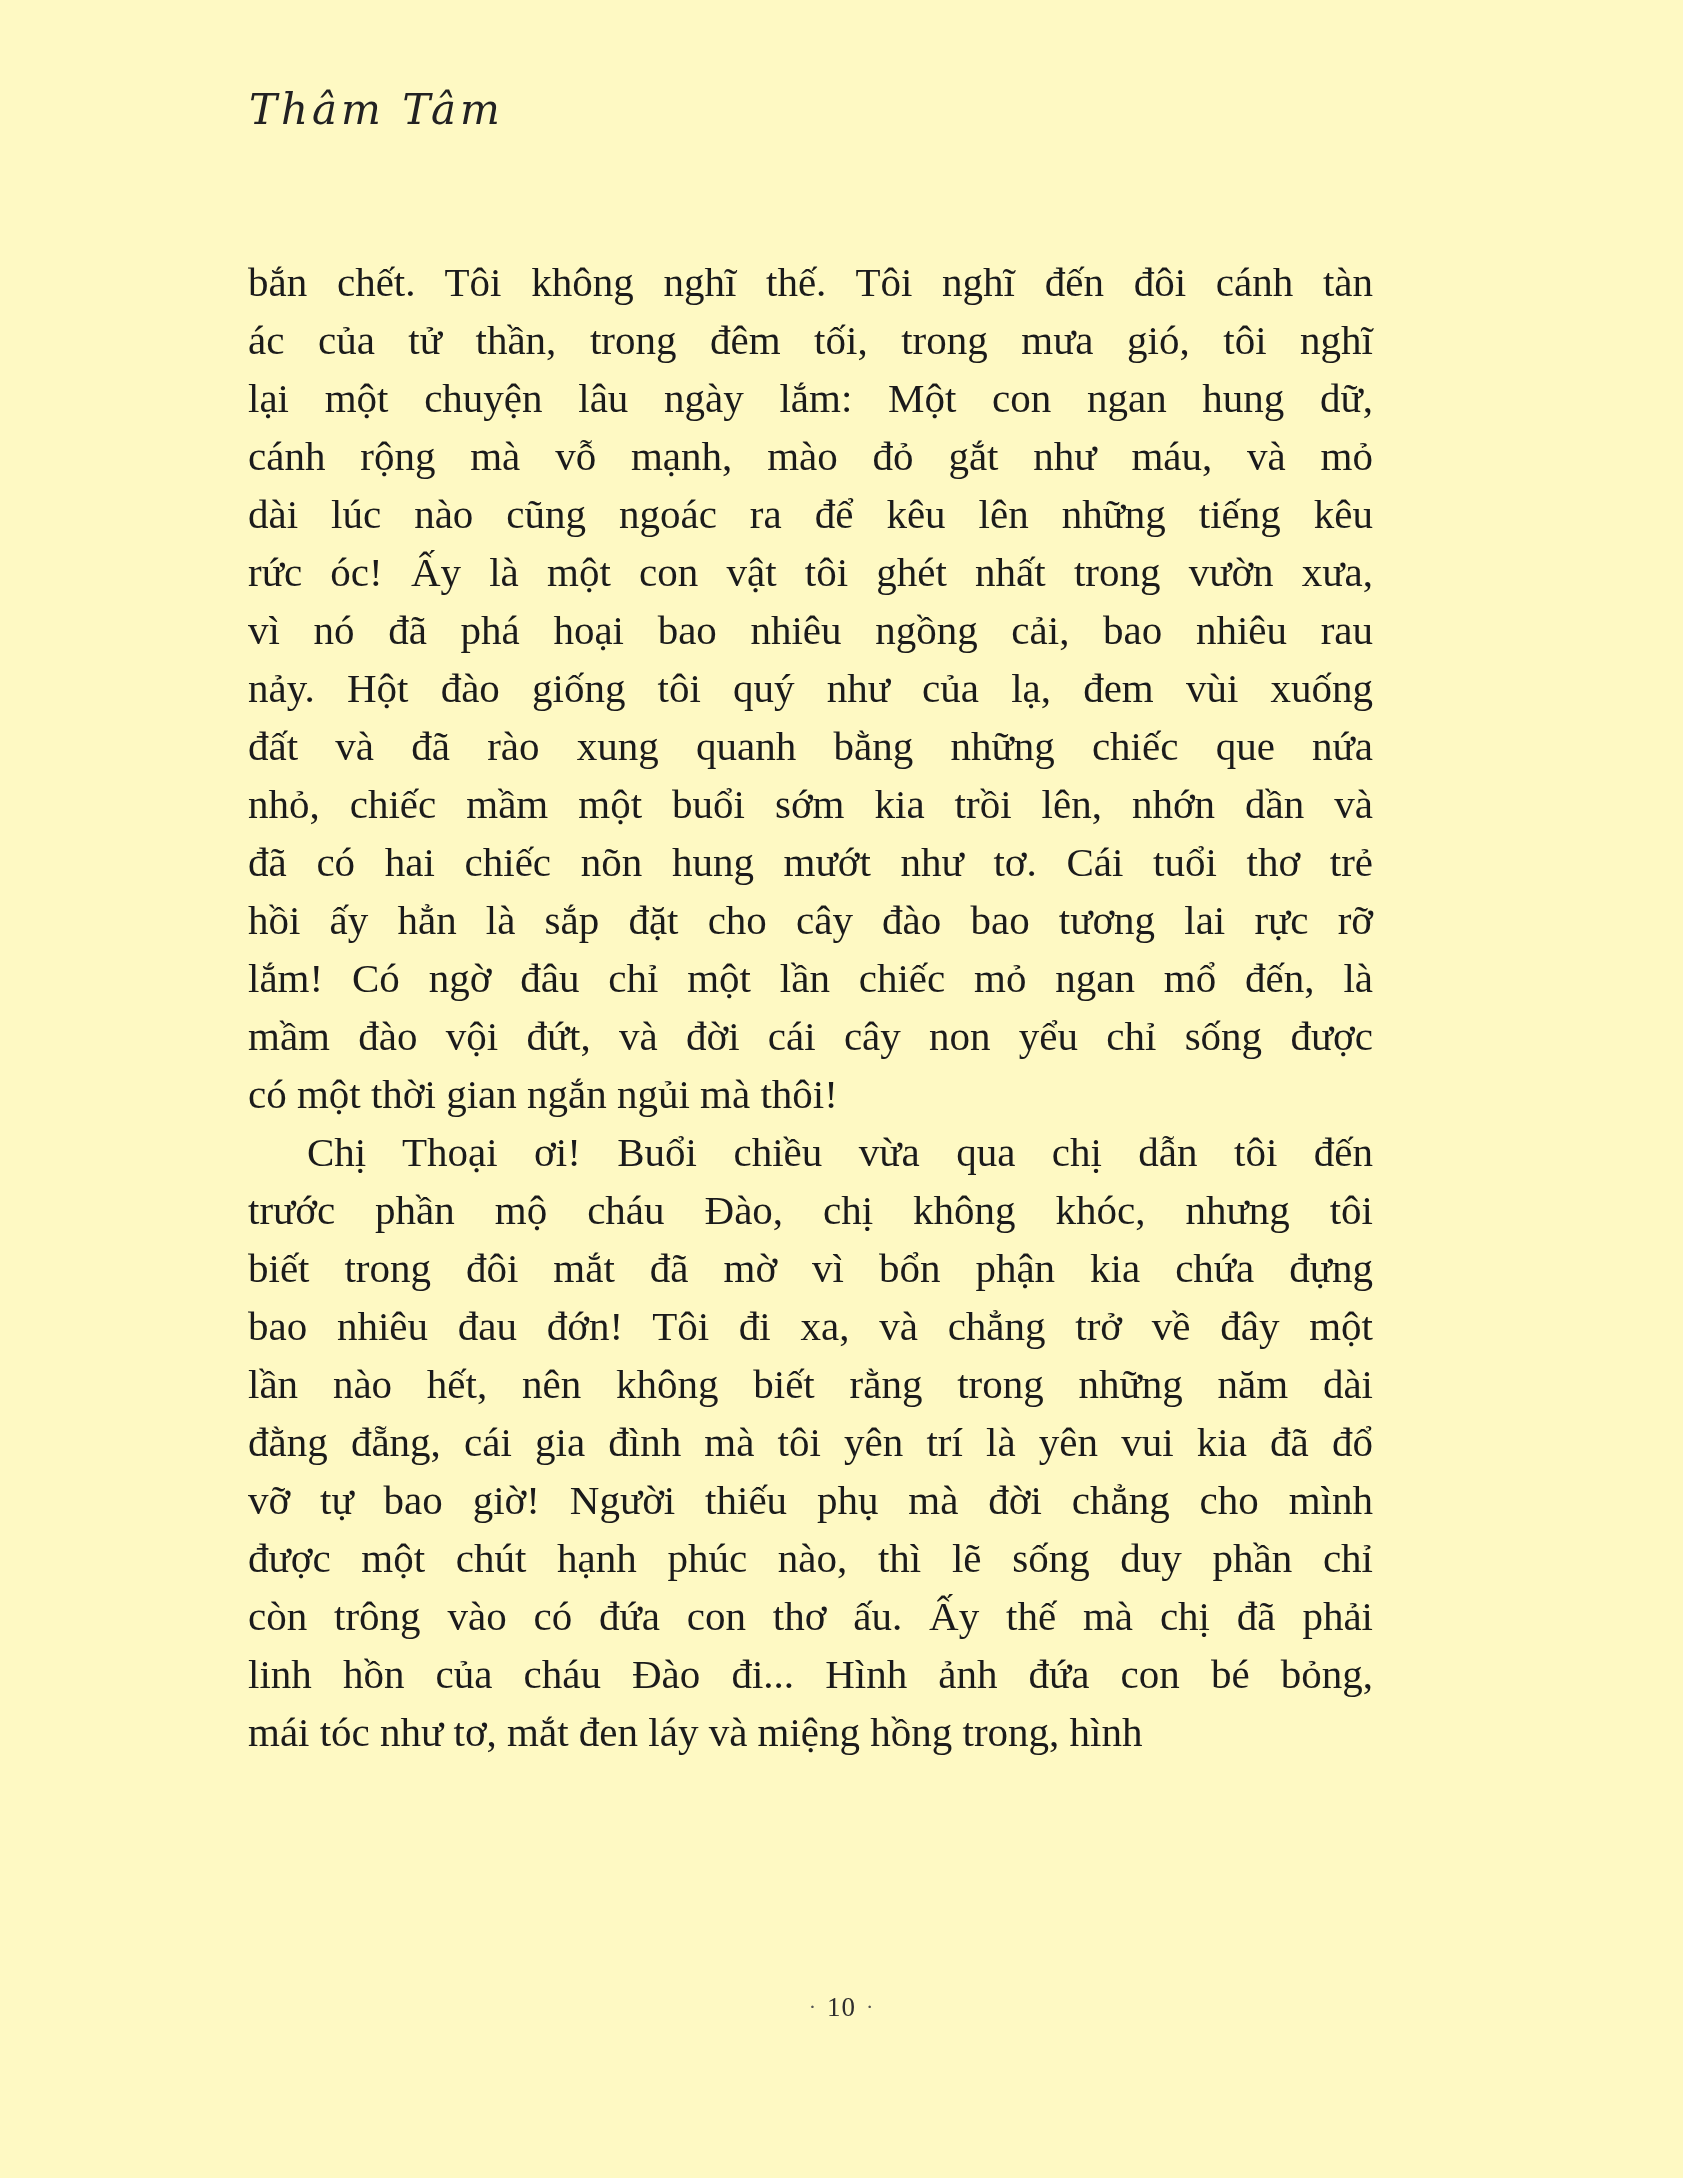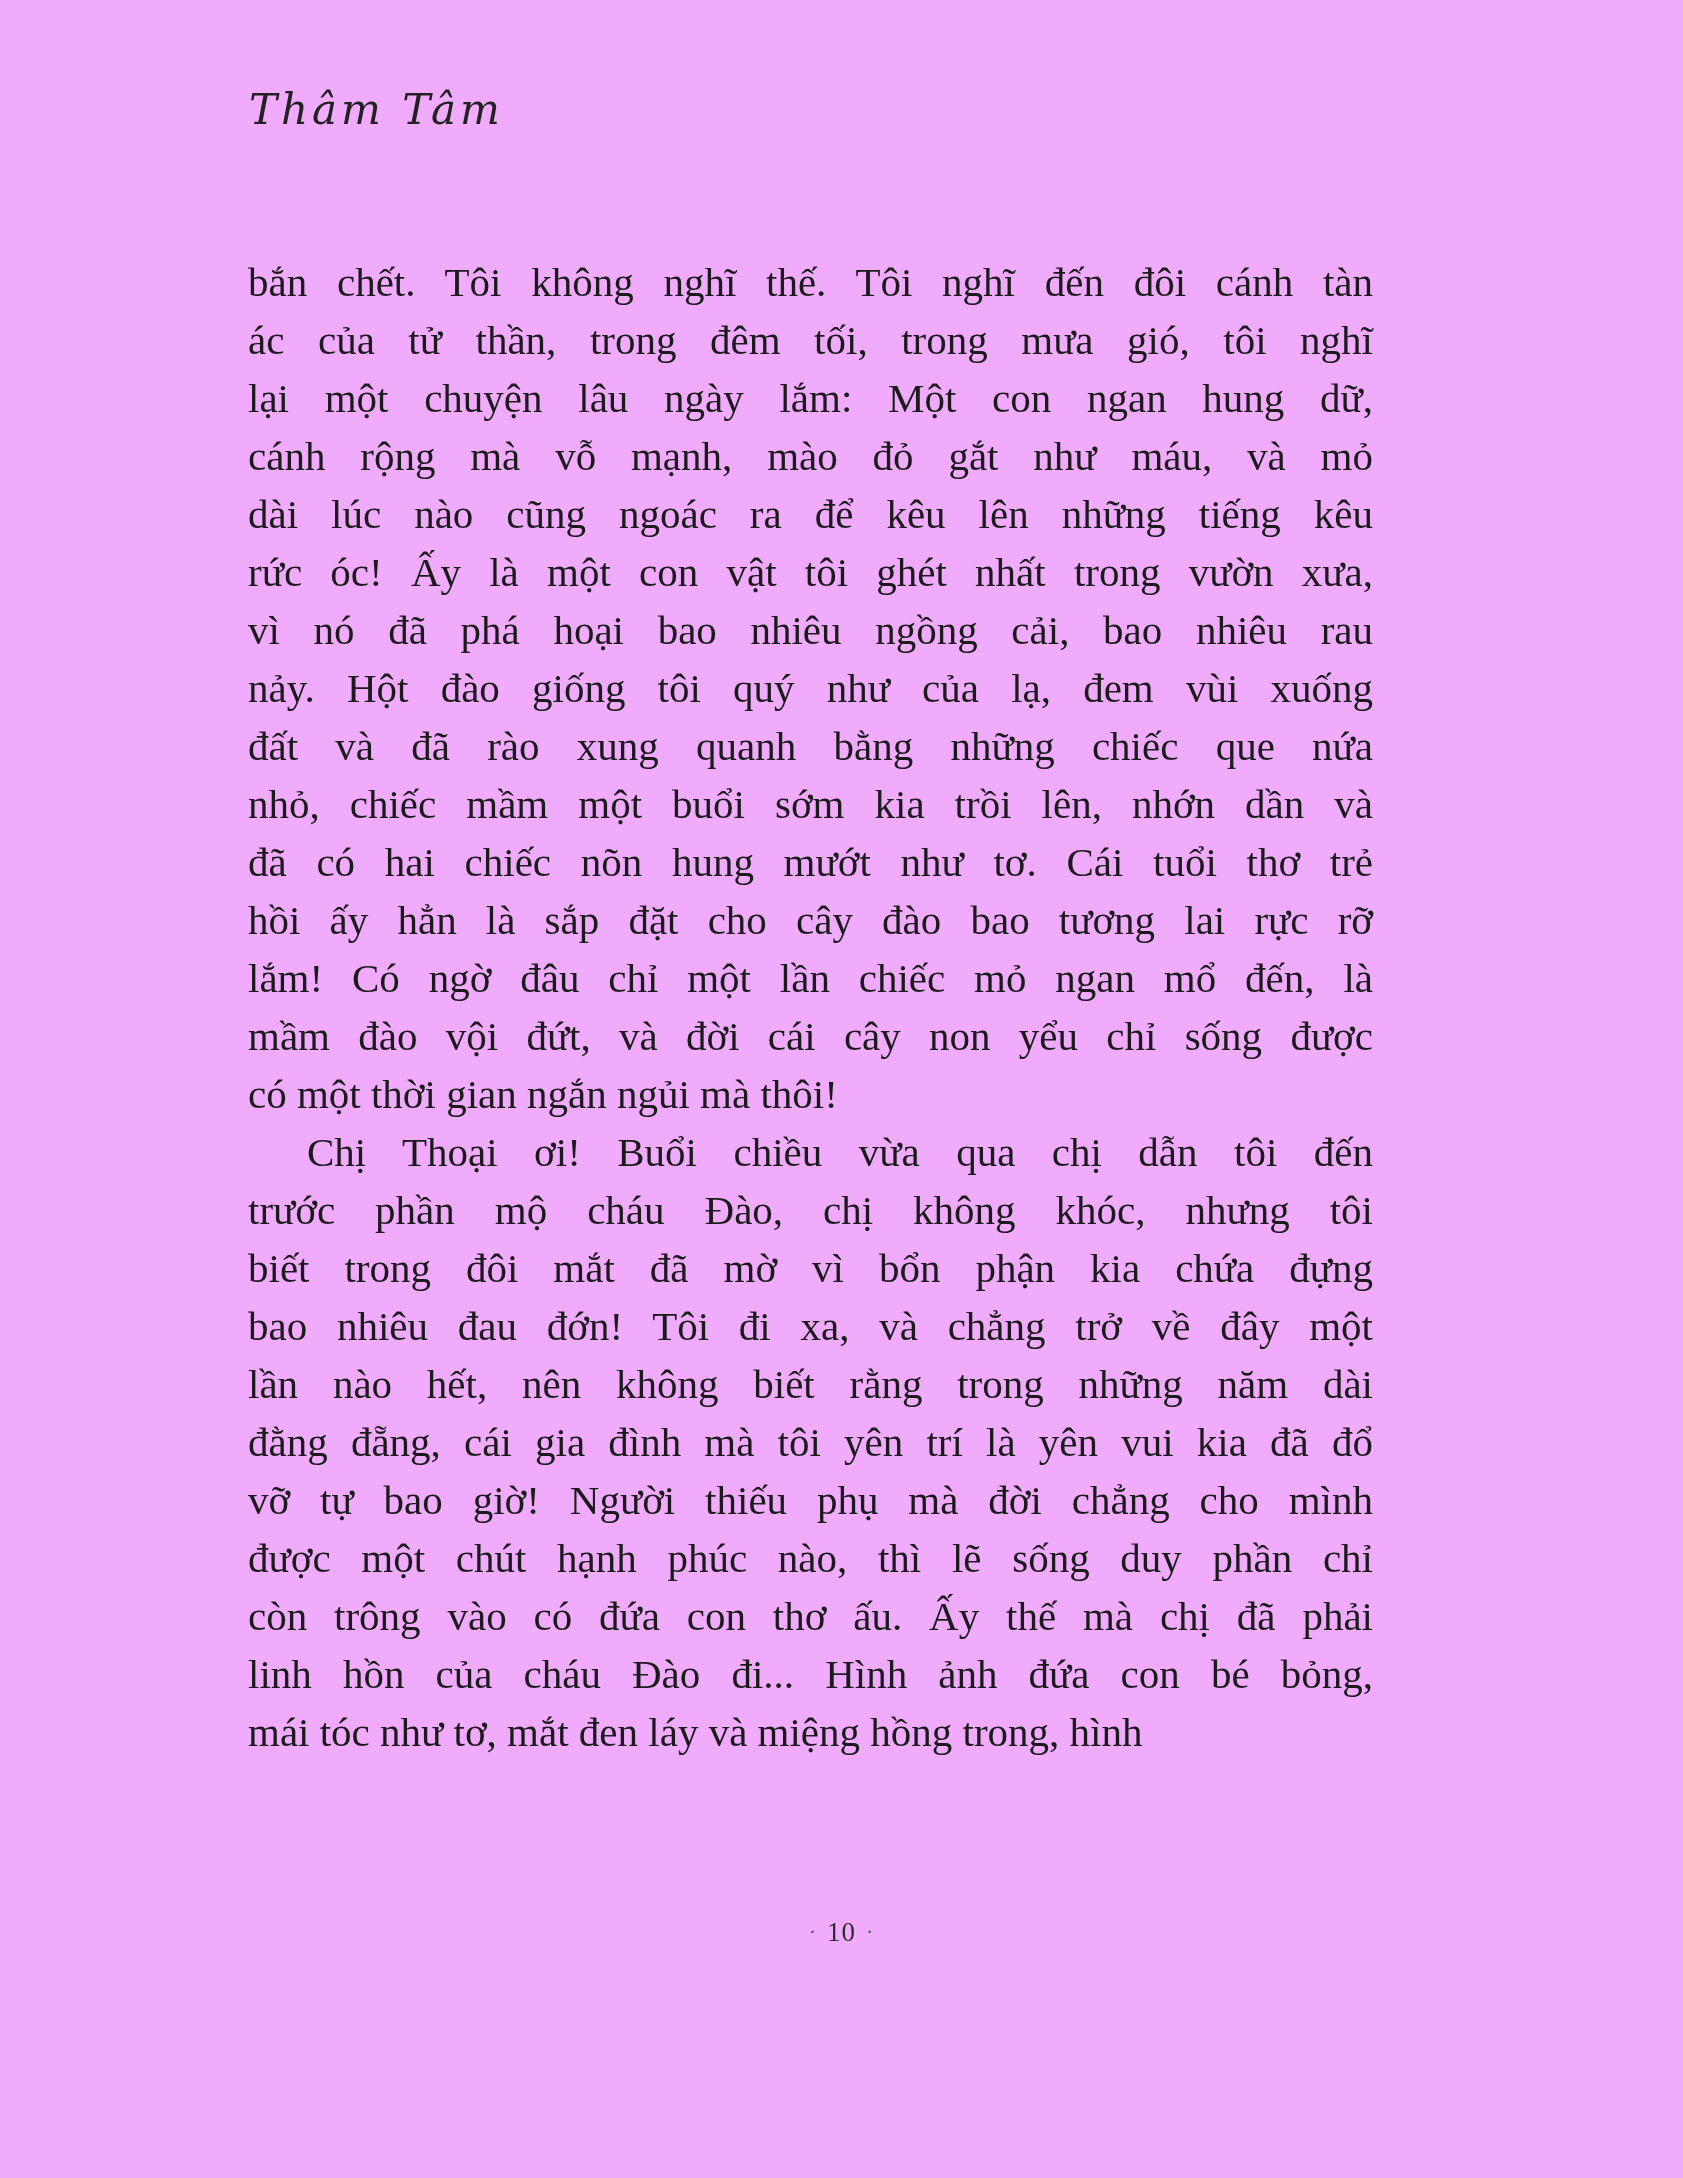--- a/index.html
+++ b/index.html
@@ -4,21 +4,21 @@
 <style>
   html, body {
     margin: 0;
     padding: 0;
     background: #ffffff;
   }
   .page {
     position: relative;
     width: 1683px;
     height: 2178px;
-    background: #f0abfc;
+    background: #fef9c3;
     font-family: "Liberation Serif", "DejaVu Serif", serif;
     color: #1b1b1b;
     overflow: hidden;
   }
   .author-header {
     position: absolute;
     left: 249px;
     top: 85px;
     font-size: 42px;
     font-style: italic;
@@ -47,21 +47,21 @@
   }
   .line.last {
     text-align-last: left;
   }
   .line.indent {
     text-indent: 59px;
   }
   .footer {
     position: absolute;
     left: 0;
-    top: 1917px;
+    top: 1992px;
     width: 1683px;
     text-align: center;
     font-size: 27px;
     color: #2e2e2e;
     letter-spacing: 1px;
   }
   .footer .dot {
     font-size: 22px;
     color: #555555;
     margin: 0 10px;

